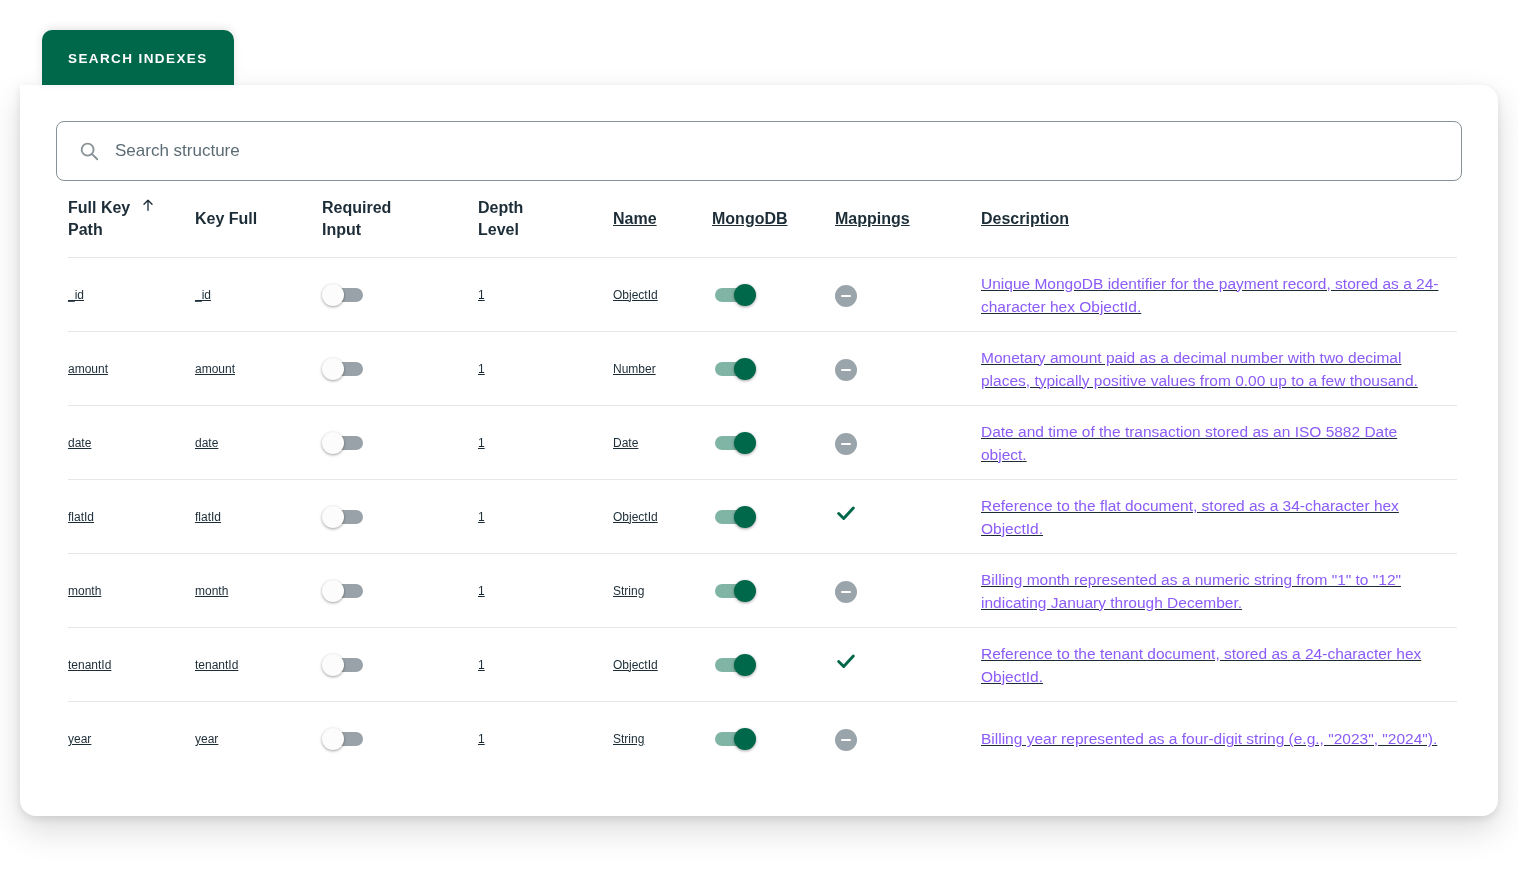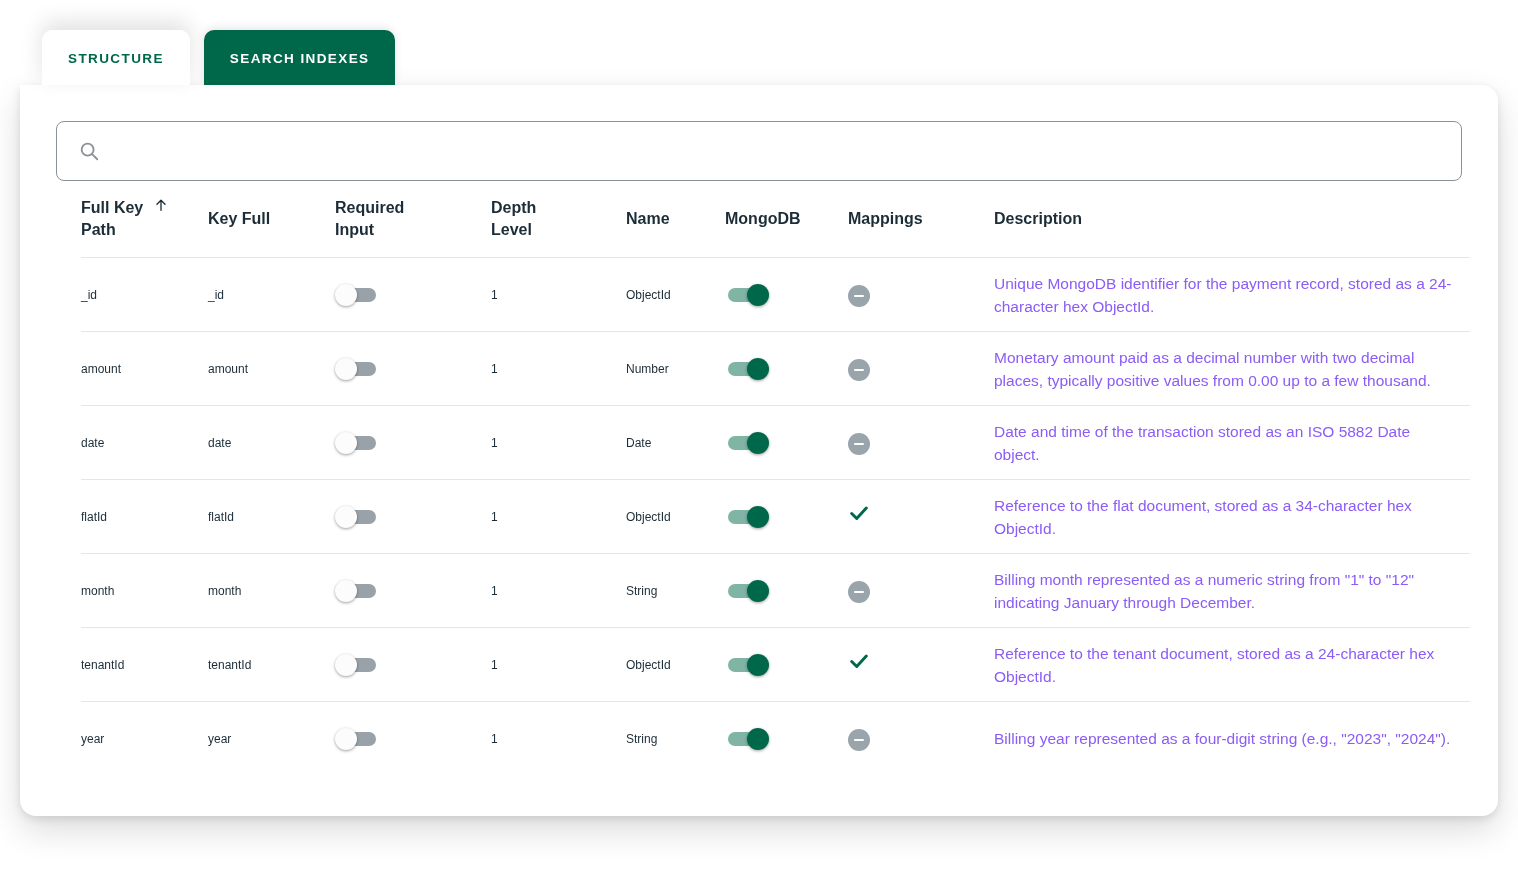--- a/index.html
+++ b/index.html
@@ -62,24 +62,25 @@
     border: none; outline: none;
     flex: 1;
     font-family: "Liberation Sans", sans-serif;
     font-size: 17px;
     color: #1c2d38;
     background: transparent;
   }
   .search input::placeholder { color: #5c6c75; }
 
   table {
-    margin-left: 25px;
+    margin-left: 12px;
     width: calc(100% - 17px);
     border-collapse: collapse;
     table-layout: fixed;
+    text-decoration: underline;
   }
   col.c1 { width: 127px; }
   col.c2 { width: 127px; }
   col.c3 { width: 156px; }
   col.c4 { width: 135px; }
   col.c5 { width: 99px; }
   col.c6 { width: 123px; }
   col.c7 { width: 146px; }
   col.c8 { width: auto; }
   th {
@@ -158,31 +159,31 @@
     border-radius: 1px;
   }
   .mapping-status .check { display: none; }
   .mapping-status.minus .minus-circle { display: inline-flex; }
   .mapping-status.check .check { display: inline-block; }
 </style>
 </head>
 <body>
 
 <div class="tabs">
-  <div class="tab active">STRUCTURE</div>
   <div class="tab">SEARCH INDEXES</div>
 </div>
 
 <div class="card">
 
   <div class="search">
     <svg width="22" height="22" viewBox="0 0 24 24" fill="none" stroke="#889397" stroke-width="2" stroke-linecap="round">
       <circle cx="10.5" cy="10.5" r="6.5"></circle>
       <line x1="15.6" y1="15.6" x2="21" y2="21"></line>
     </svg>
+    <input type="text" placeholder="Search structure" style="">
   </div>
 
   <table>
     <colgroup>
       <col class="c1">
         <col class="c2">
         <col class="c3">
         <col class="c4">
       <col class="c5">
         <col class="c6">

